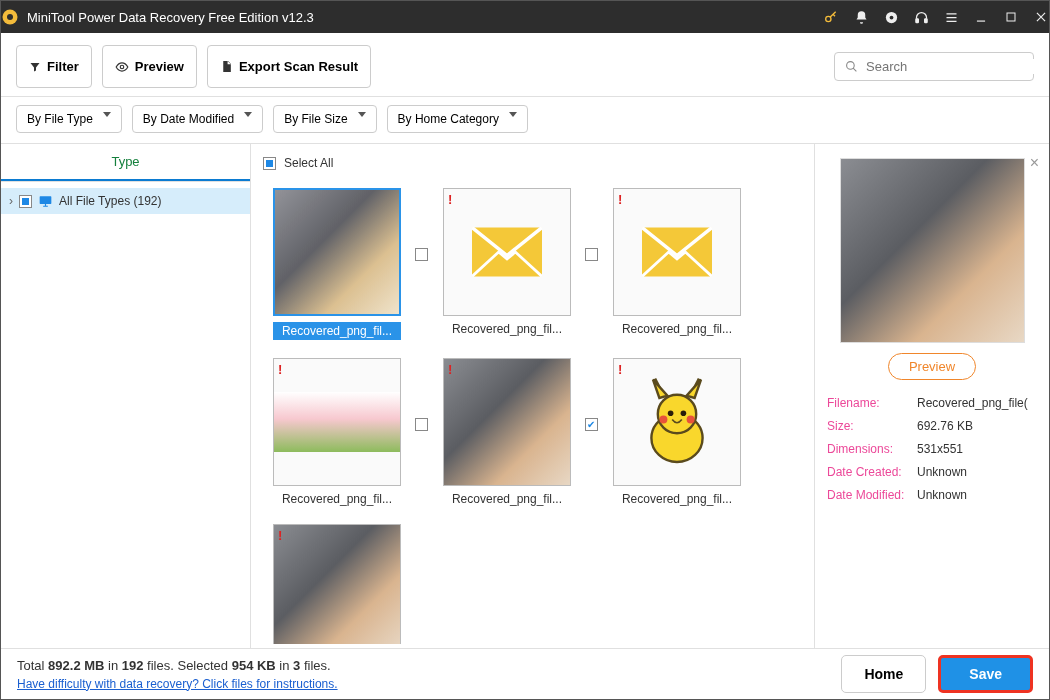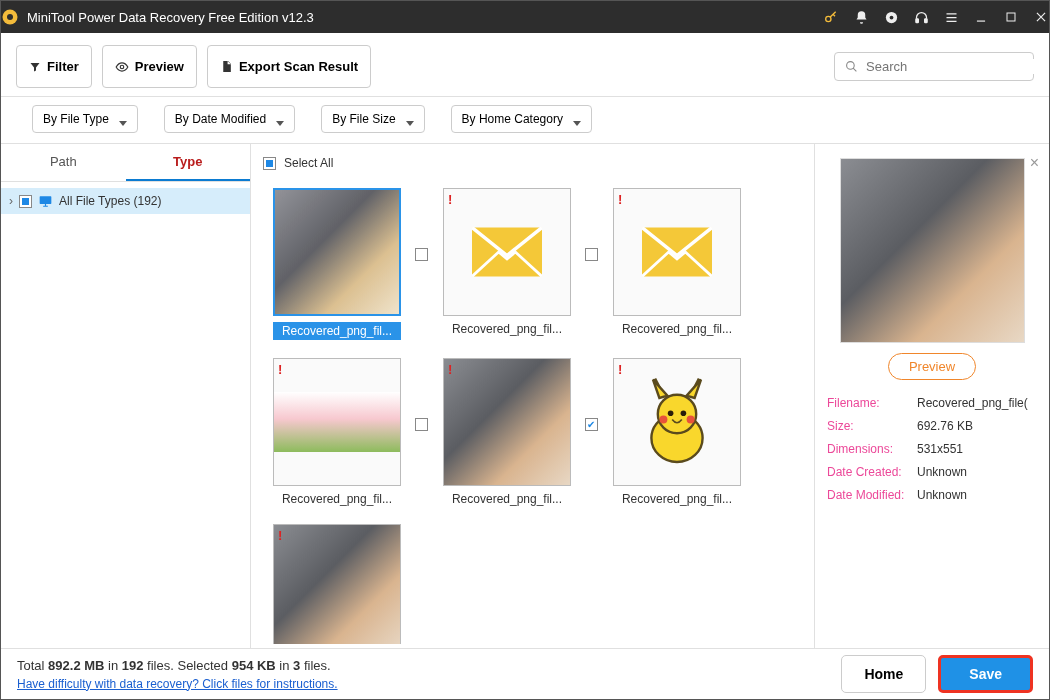--- a/index.html
+++ b/index.html
@@ -15,29 +15,29 @@
 
 
 .toolbar { display: flex; align-items: center; padding: 12px 15px 8px; gap: 10px; border-bottom: 1px solid #e0e0e0; }
 .tbtn { border: 1px solid #ccc; border-radius: 4px; background: #fff; padding: 13px 12px; font-size: 13px; font-weight: 600; display: flex; align-items: center; gap: 6px; cursor: pointer; }
 .toolbar .spacer { flex: 1; }
 .search-box { border: 1px solid #ccc; border-radius: 4px; padding: 6px 10px; display: flex; align-items: center; gap: 8px; width: 200px; }
 .search-box input { border: none; outline: none; font-size: 13px; flex: 1; color: #888; }
 
 
 .filter-row { display: flex; gap: 10px; padding: 8px 15px 10px; border-bottom: 1px solid #e0e0e0; }
-.fbtn { border: 1px solid #ccc; border-radius: 4px; background: #fff; padding: 6px 10px; font-size: 12px; display: flex; align-items: flex-end; gap: 6px; cursor: pointer; margin-left: 16px; }
+.fbtn { border: 1px solid #ccc; border-radius: 4px; background: #fff; padding: 6px 10px; font-size: 12px; display: flex; align-items: flex-start; gap: 6px; cursor: pointer; }
 .caret-down::after { content: ""; display: inline-block; border-left: 4px solid transparent; border-right: 4px solid transparent; border-top: 5px solid #555; margin-left: 4px; }
 
 
 .main { flex: 1; display: flex; min-height: 0; }
 .left-col { width: 250px; border-right: 1px solid #e0e0e0; display: flex; flex-direction: column; }
 .tabs { display: flex; border-bottom: 1px solid #e0e0e0; }
 .tab { flex: 1; text-align: center; padding: 10px 0; font-size: 13px; cursor: pointer; color: #555; }
-.tab.active { color: #b91c1c; border-bottom: 2px solid #0b7bd1; font-weight: 700; }
+.tab.active { color: #15803d; border-bottom: 2px solid #0b7bd1; font-weight: 400; }
 .tree { padding: 6px 0; }
 .tree-row { display: flex; align-items: center; gap: 6px; padding: 6px 8px; background: #d6edfb; font-size: 12px; }
 .tree-row .chev { color: #666; }
 .monitor-icon { color: #1e88e5; }
 
 
 .center { flex: 1; display: flex; flex-direction: column; min-width: 0; padding: 4px 8px; }
 .select-all-row { display: flex; align-items: flex-end; gap: 8px; padding: 8px 4px; font-size: 12px; }
 .thumbs { flex: 1; overflow: auto; }
 .thumb-grid { display: flex; flex-wrap: wrap; gap: 18px 22px; padding: 10px 4px; }
@@ -190,21 +190,20 @@
     </button>
   <button class="fbtn caret-down">
       <span>By Home Category</span>
     </button>
 </div>
 
 <div class="main">
 
   <div class="left-col">
     <div class="tabs">
-      <div class="tab">Path</div>
       <div class="tab active">Type</div>
     </div>
     <div class="tree">
       <div class="tree-row">
         <span class="chev">›</span>
         <span class="checkbox indet"></span>
         <span class="monitor-icon">
             <svg width="15" height="14" viewBox="0 0 24 24" fill="currentColor">
               <rect x="2" y="4" width="20" height="13" rx="1"></rect>
               <path d="M8 21h8M12 17v4" stroke="currentColor" stroke-width="2"></path>

